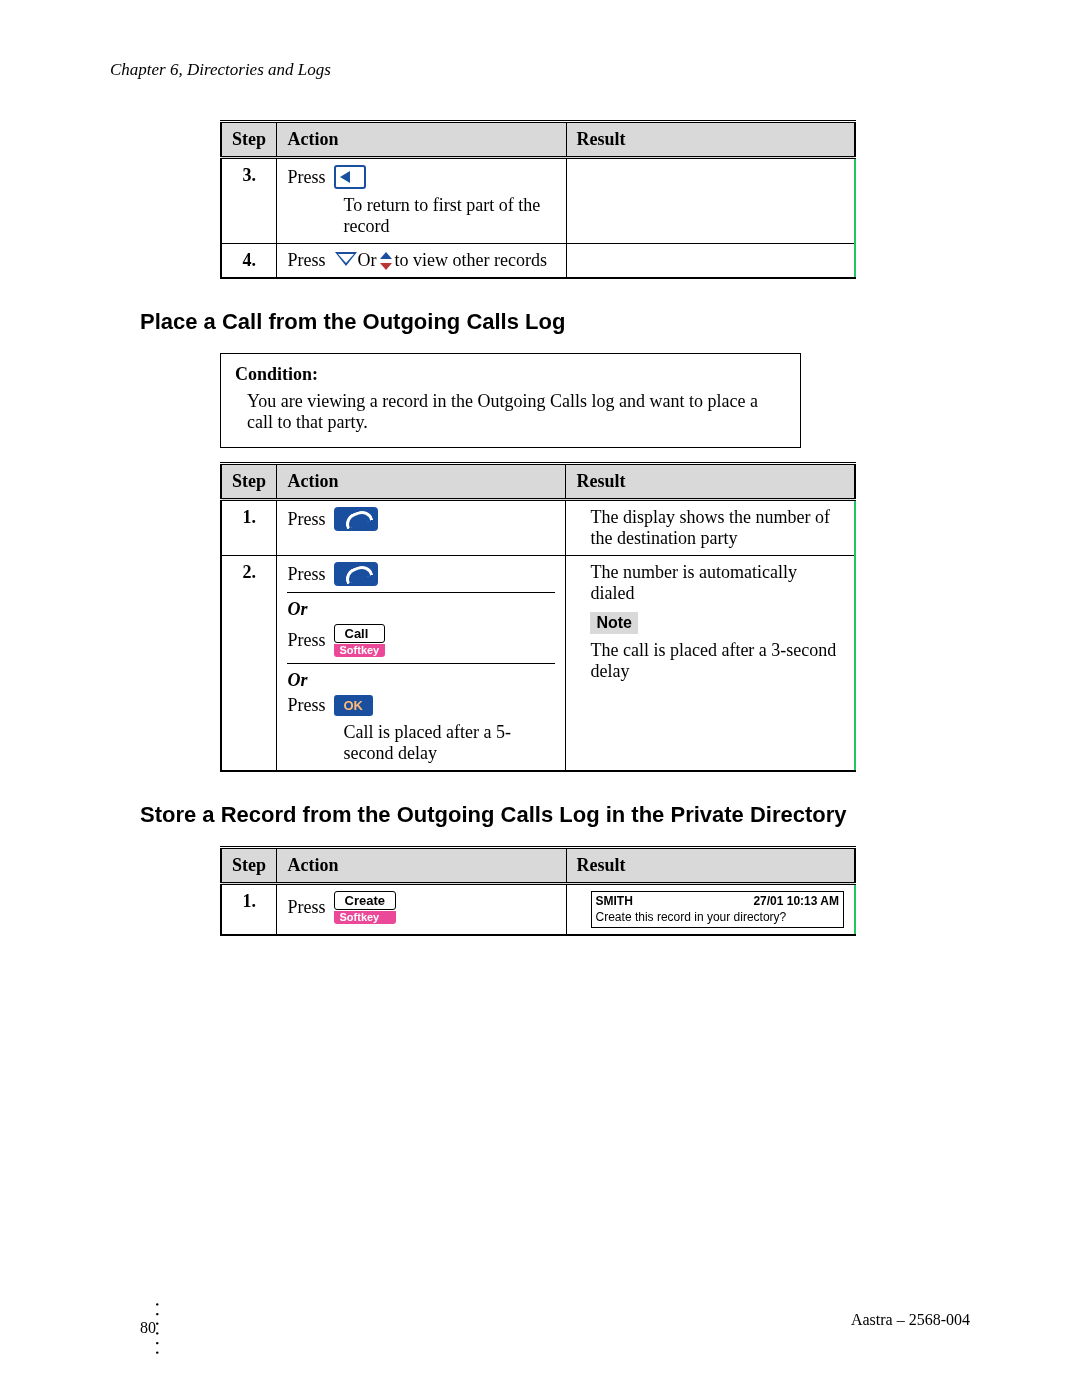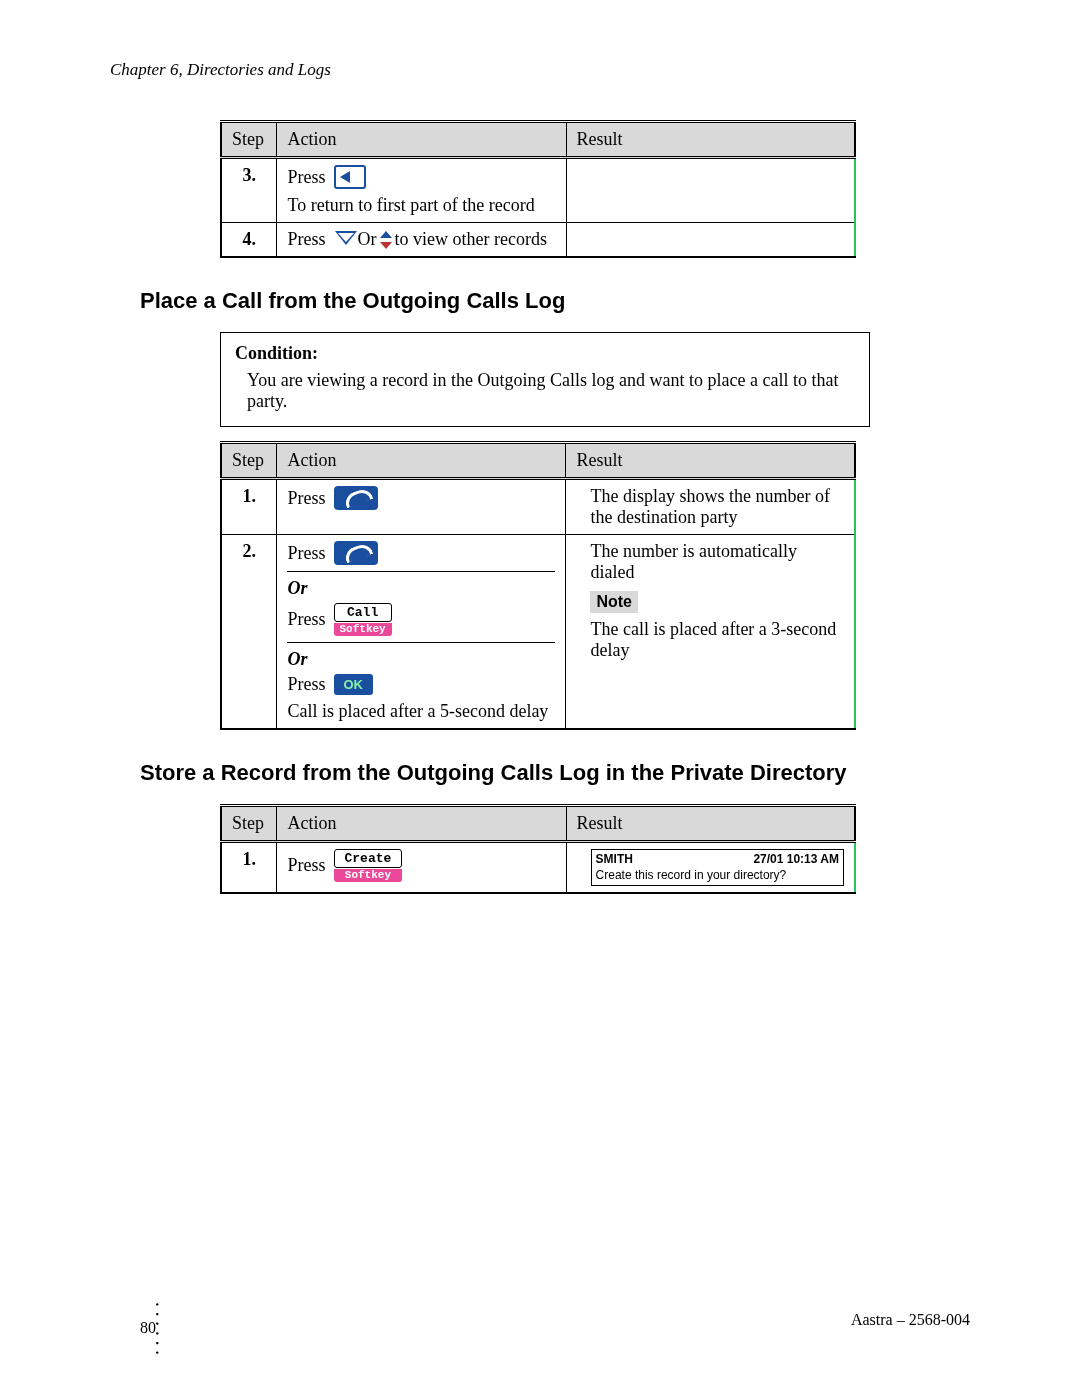--- a/index.html
+++ b/index.html
@@ -29,50 +29,50 @@
     font-size: 18px;
   }
   .proc-table th, .proc-table td {
     border: 1px solid #000;
     padding: 6px 10px;
     vertical-align: top;
     text-align: left;
   }
   .proc-table thead th {
     background: #d9d9d9;
-    font-weight: normal;
+    font-weight: bold;
     border-top: 3px double #000;
     border-bottom: 3px double #000;
   }
   .proc-table thead th:first-child { border-left: 2px solid #000; }
   .proc-table thead th:last-child { border-right: 2px solid #000; }
   .proc-table td:first-child { text-align: center; font-weight: bold; border-left: 2px solid #000;}
   .proc-table td:last-child { border-right: 2px solid #22c55e; padding-left: 24px;}
   .proc-table tr:last-child td { border-bottom: 2px solid #000; }
   .col-step { width: 56px; }
   .col-action { width: 290px; }
   .col-result { width: 290px; }
   h2.section {
     font-family: Arial, Helvetica, sans-serif;
     font-size: 22px;
     font-weight: bold;
     margin: 30px 0 18px 30px;
   }
   .condition-box {
     border: 1px solid #000;
-    width: 650px;
+    width: 581px;
     margin-left: 110px;
     margin-bottom: 14px;
     padding: 10px 14px 14px 14px;
     font-size: 18px;
   }
   .condition-box .cond-label { font-weight: bold; }
   .action-cell { font-size: 18px; }
   .press-label { display: inline-block; vertical-align: middle; margin-right: 8px; }
-  .action-sub { margin-top: 6px; }
+  .action-sub { margin-top: 6px; margin-left: 56px; }
   .note-badge {
     display: inline-block;
     background: #d9d9d9;
     padding: 2px 6px;
     font-family: Arial, sans-serif;
     font-size: 16px;
     font-weight: bold;
     margin: 8px 0 6px 0;
   }
   
@@ -150,22 +150,22 @@
     left: 10px; top: 5px;
     width: 22px; height: 10px;
     border: 3px solid #fff;
     border-bottom: none;
     border-radius: 12px 12px 0 0;
     transform: rotate(-20deg);
   }
   .softkey {
     display: inline-block;
     vertical-align: middle;
-    text-align: center;
-    font-family: Liberation Mono, monospace;
+    text-align: left;
+    font-family: Liberation Sans, sans-serif;
     font-size: 13px;
     line-height: 1;
   }
   .softkey .sk-top {
     border: 1px solid #000;
     border-radius: 3px;
     padding: 2px 10px;
     font-weight: bold;
     background: #fff;
   }
@@ -174,21 +174,21 @@
     color: #fff;
     font-size: 11px;
     font-weight: bold;
     padding: 1px 6px;
     border-radius: 0 0 3px 3px;
     margin-top: 1px;
   }
   .ok-btn {
     display: inline-block;
     background: #1a4fa0;
-    color: #86efac;
+    color: #fdba74;
     font-family: Arial, sans-serif;
     font-weight: bold;
     font-size: 13px;
     padding: 3px 10px;
     border-radius: 3px;
     vertical-align: middle;
   }
   .phone-display {
     border: 1px solid #000;
     font-family: Arial, sans-serif;

